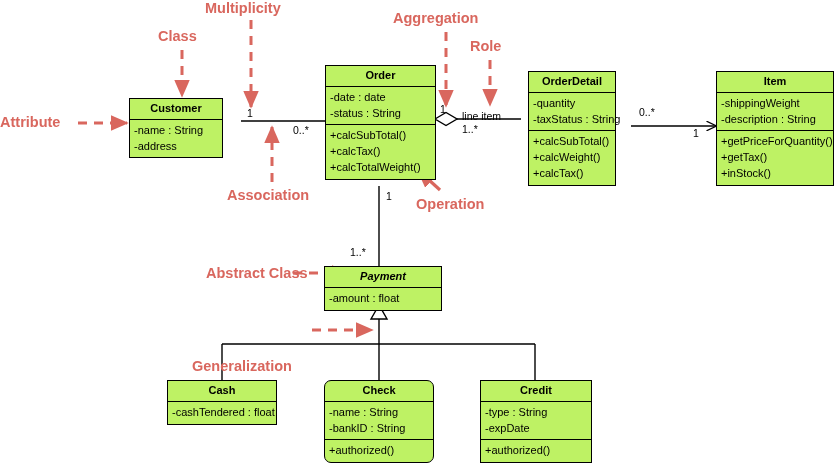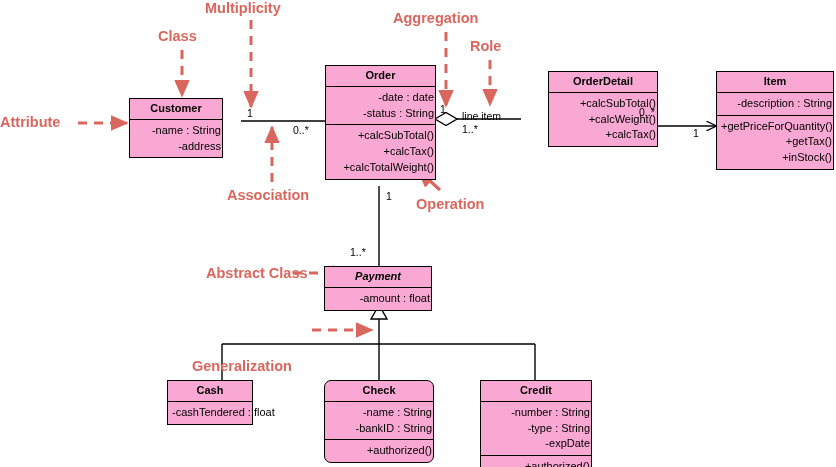--- a/index.html
+++ b/index.html
@@ -24,21 +24,21 @@
     top: 0;
     width: 836px;
     height: 467px;
   }
 
   
   .uml-class {
     position: absolute;
     box-sizing: border-box;
     border: 1.5px solid #000000;
-    background: #f9a8d4;
+    background: #bef264;
     font-size: 11px;
     line-height: 1.25;
     color: #000000;
     z-index: 5;
   }
   .uml-name {
     text-align: center;
     font-weight: bold;
     font-size: 11px;
     padding: 3px 2px 3px 2px;
@@ -51,21 +51,20 @@
   .uml-compartment {
     padding: 3px 1px 3px 3px;
   }
   .uml-compartment + .uml-compartment {
     border-top: 1.5px solid #000000;
   }
   .uml-member {
     white-space: nowrap;
     padding: 1px 0 1px 1px;
     font-size: 11px;
-    text-align: right;
   }
 
   
   .edge-label {
     position: absolute;
     font-size: 10.5px;
     color: #000000;
     white-space: nowrap;
     z-index: 6;
   }
@@ -147,70 +146,74 @@
       <div class="uml-member">-date : date</div>
       <div class="uml-member">-status : String</div>
     </div>
     <div class="uml-compartment">
       <div class="uml-member">+calcSubTotal()</div>
       <div class="uml-member">+calcTax()</div>
       <div class="uml-member">+calcTotalWeight()</div>
     </div>
   </div>
 
-  <div class="uml-class" style="left:548px; top:71px; width:110px;">
+  <div class="uml-class" style="left:528px; top:71px; width:88px;">
     <div class="uml-name">OrderDetail</div>
+    <div class="uml-compartment">
+      <div class="uml-member">-quantity</div>
+      <div class="uml-member">-taxStatus : String</div>
+    </div>
     <div class="uml-compartment">
       <div class="uml-member">+calcSubTotal()</div>
       <div class="uml-member">+calcWeight()</div>
       <div class="uml-member">+calcTax()</div>
     </div>
   </div>
 
   <div class="uml-class" style="left:716px; top:71px; width:118px;">
     <div class="uml-name">Item</div>
     <div class="uml-compartment">
+      <div class="uml-member">-shippingWeight</div>
       <div class="uml-member">-description : String</div>
     </div>
     <div class="uml-compartment">
       <div class="uml-member">+getPriceForQuantity()</div>
       <div class="uml-member">+getTax()</div>
       <div class="uml-member">+inStock()</div>
     </div>
   </div>
 
-  <div class="uml-class" style="left:324px; top:266px; width:108px;">
+  <div class="uml-class" style="left:324px; top:266px; width:118px;">
     <div class="uml-name abstract">Payment</div>
     <div class="uml-compartment">
       <div class="uml-member">-amount : float</div>
     </div>
   </div>
 
-  <div class="uml-class" style="left:167px; top:380px; width:86px;">
+  <div class="uml-class" style="left:167px; top:380px; width:110px;">
     <div class="uml-name">Cash</div>
     <div class="uml-compartment">
       <div class="uml-member">-cashTendered : float</div>
     </div>
   </div>
 
   <div class="uml-class" style="left:324px; top:380px; width:110px;border-radius:7px;">
     <div class="uml-name">Check</div>
     <div class="uml-compartment">
       <div class="uml-member">-name : String</div>
       <div class="uml-member">-bankID : String</div>
     </div>
     <div class="uml-compartment">
       <div class="uml-member">+authorized()</div>
     </div>
   </div>
 
   <div class="uml-class" style="left:480px; top:380px; width:112px;">
     <div class="uml-name">Credit</div>
     <div class="uml-compartment">
-      <div class="uml-member">-number : String</div>
       <div class="uml-member">-type : String</div>
       <div class="uml-member">-expDate</div>
     </div>
     <div class="uml-compartment">
       <div class="uml-member">+authorized()</div>
     </div>
   </div>
 
   <span class="edge-label" style="left:247px; top:107px;">1</span>
 

